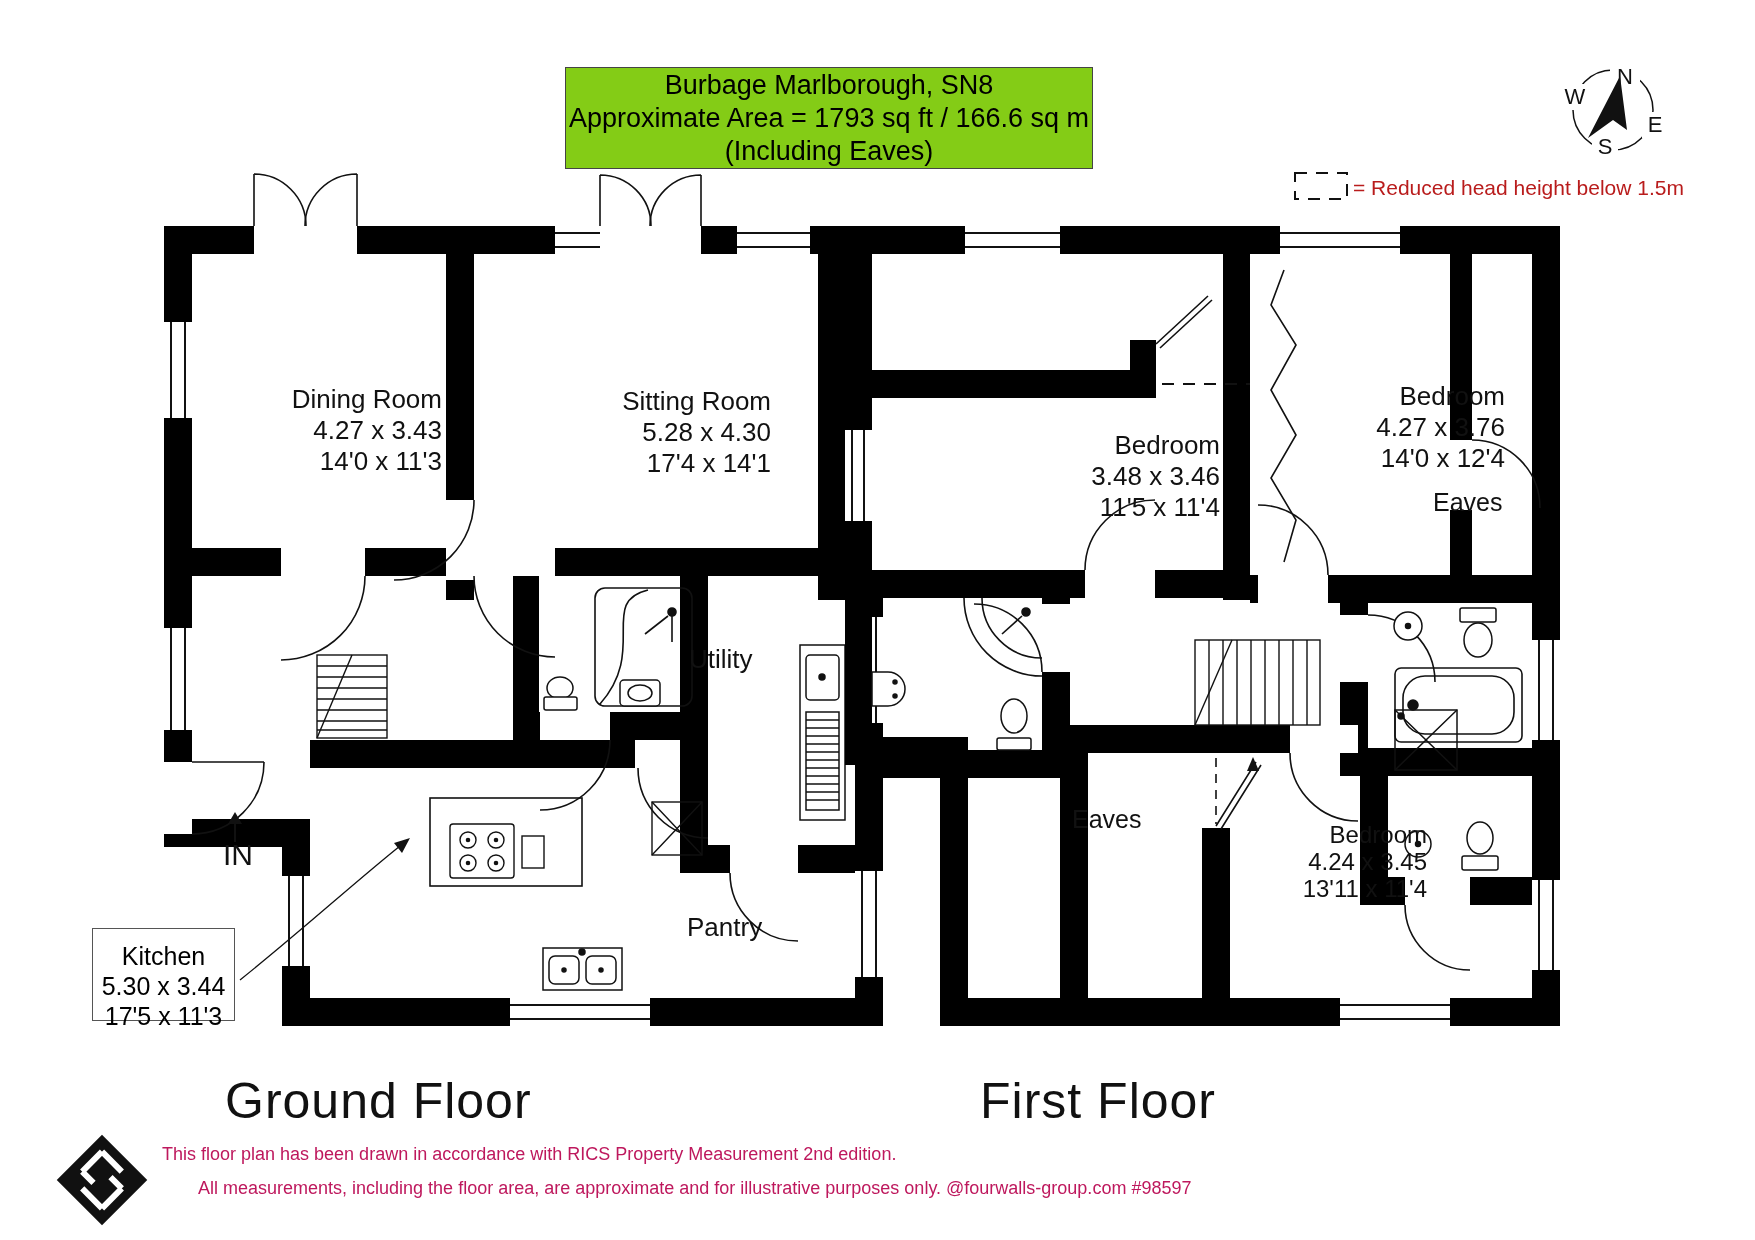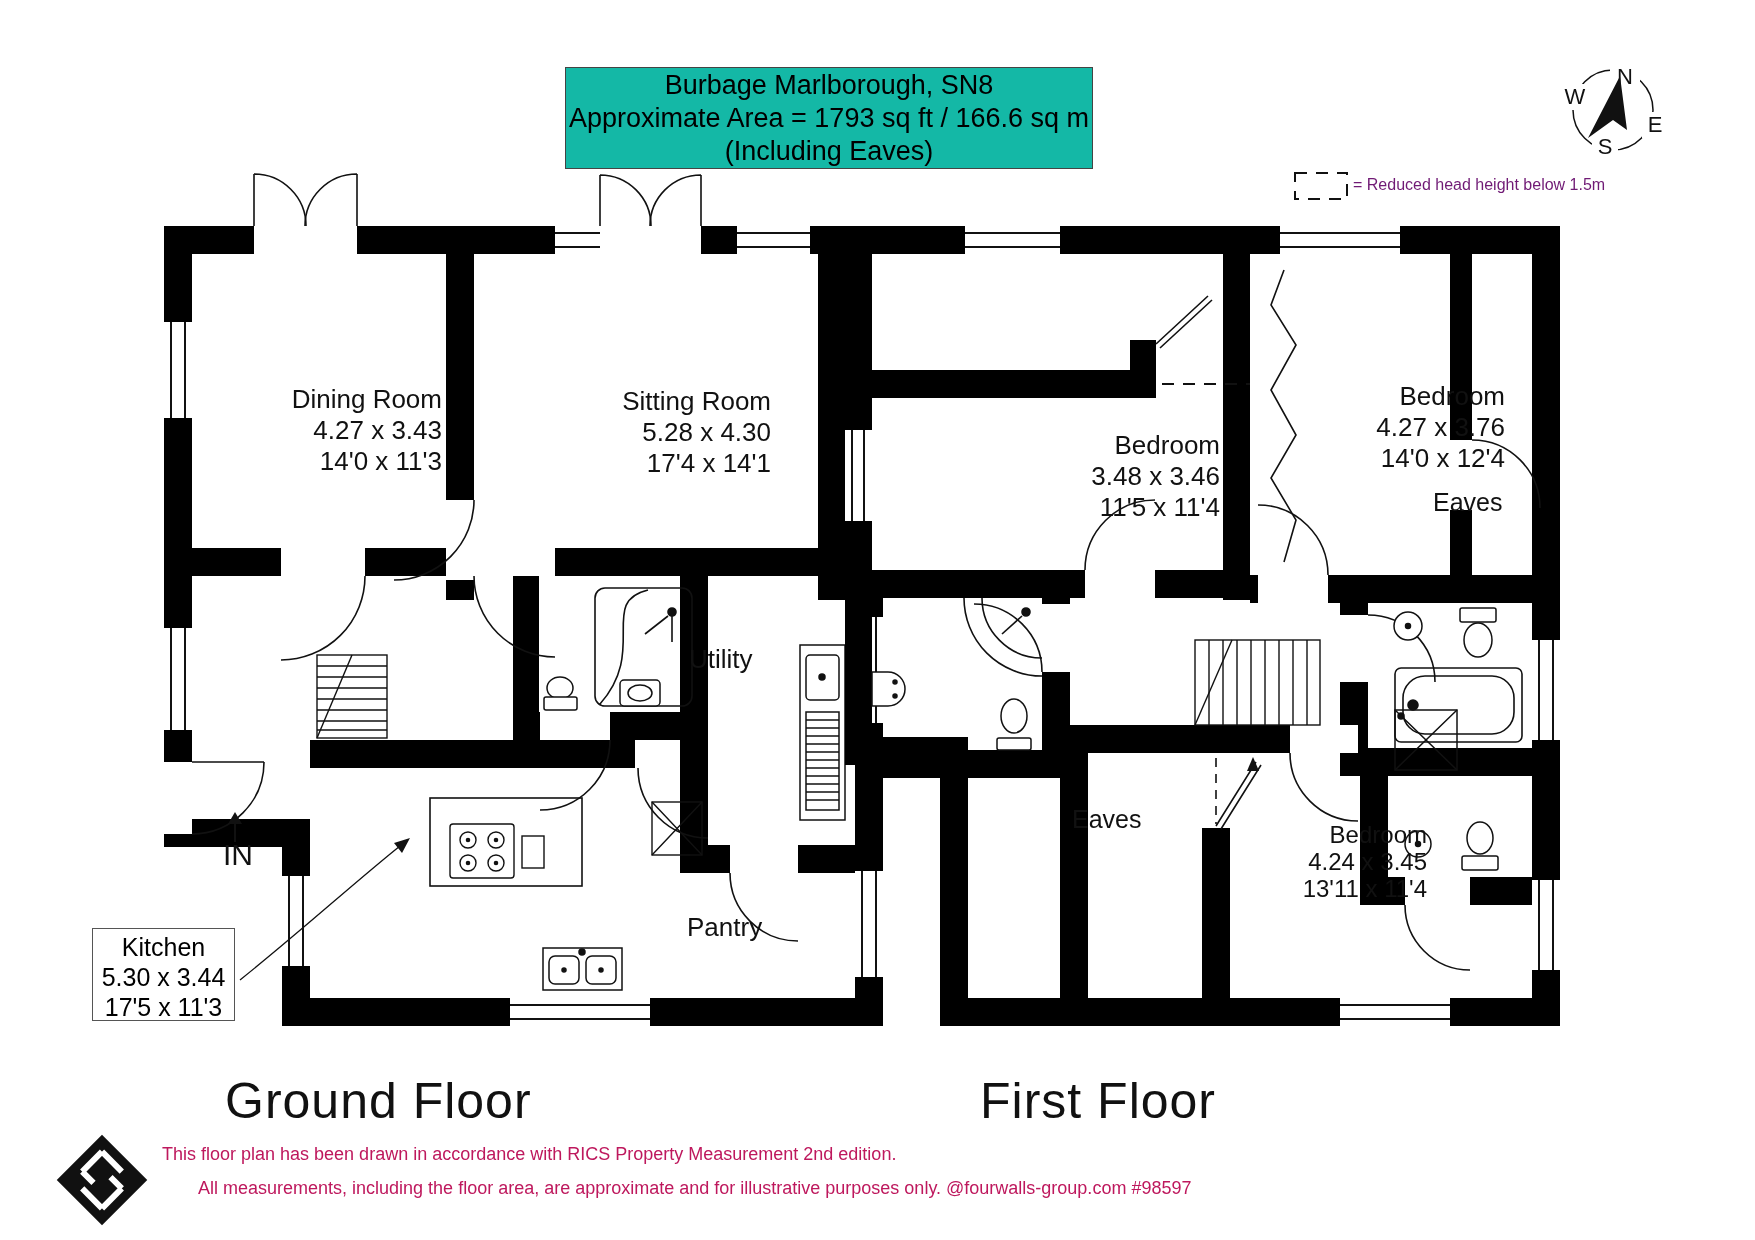--- a/index.html
+++ b/index.html
@@ -4,26 +4,26 @@
 <style>
   html,body{margin:0;padding:0;background:#fff;}
   #canvas{position:relative;width:1755px;height:1240px;background:#ffffff;overflow:hidden;
           font-family:"Liberation Sans", sans-serif;color:#000;}
   #plansvg{position:absolute;left:0;top:0;}
   .room-label{position:absolute;text-align:right;font-size:26px;line-height:31px;color:#111;}
   .room-label.small{font-size:24px;line-height:27px;}
   .single{position:absolute;text-align:left;font-size:26px;color:#111;}
   #title-box{position:absolute;left:565px;top:67px;width:526px;height:100px;border:1.5px solid #444;
              display:flex;flex-direction:column;justify-content:center;text-align:center;
-             font-size:27px;line-height:33px;background:#14b8a6;}
+             font-size:27px;line-height:33px;background:#84cc16;}
   #kitchen-box{position:absolute;left:92px;top:928px;width:143px;height:93px;border:1.5px solid #555;
-               background:#fff;text-align:center;font-size:25px;line-height:30px;padding-top:3px;box-sizing:border-box;z-index:3;}
+               background:#fff;text-align:center;font-size:25px;line-height:30px;padding-top:12px;box-sizing:border-box;z-index:3;}
   .floor-title{position:absolute;font-size:50px;color:#111;letter-spacing:1px;}
   .footer-line{position:absolute;font-size:18px;color:#be185d;}
-  #legend-text{position:absolute;left:1353px;top:176px;font-size:16px;color:#701a75;}
+  #legend-text{position:absolute;left:1353px;top:176px;font-size:21px;color:#b91c1c;}
   .in-label{position:absolute;font-size:30px;color:#111;}
 </style>
 </head>
 <body>
 
 <div id="canvas">
 
 <svg id="plansvg" width="1755" height="1240" viewBox="0 0 1755 1240">
 
   <g stroke="none" fill="#000">

